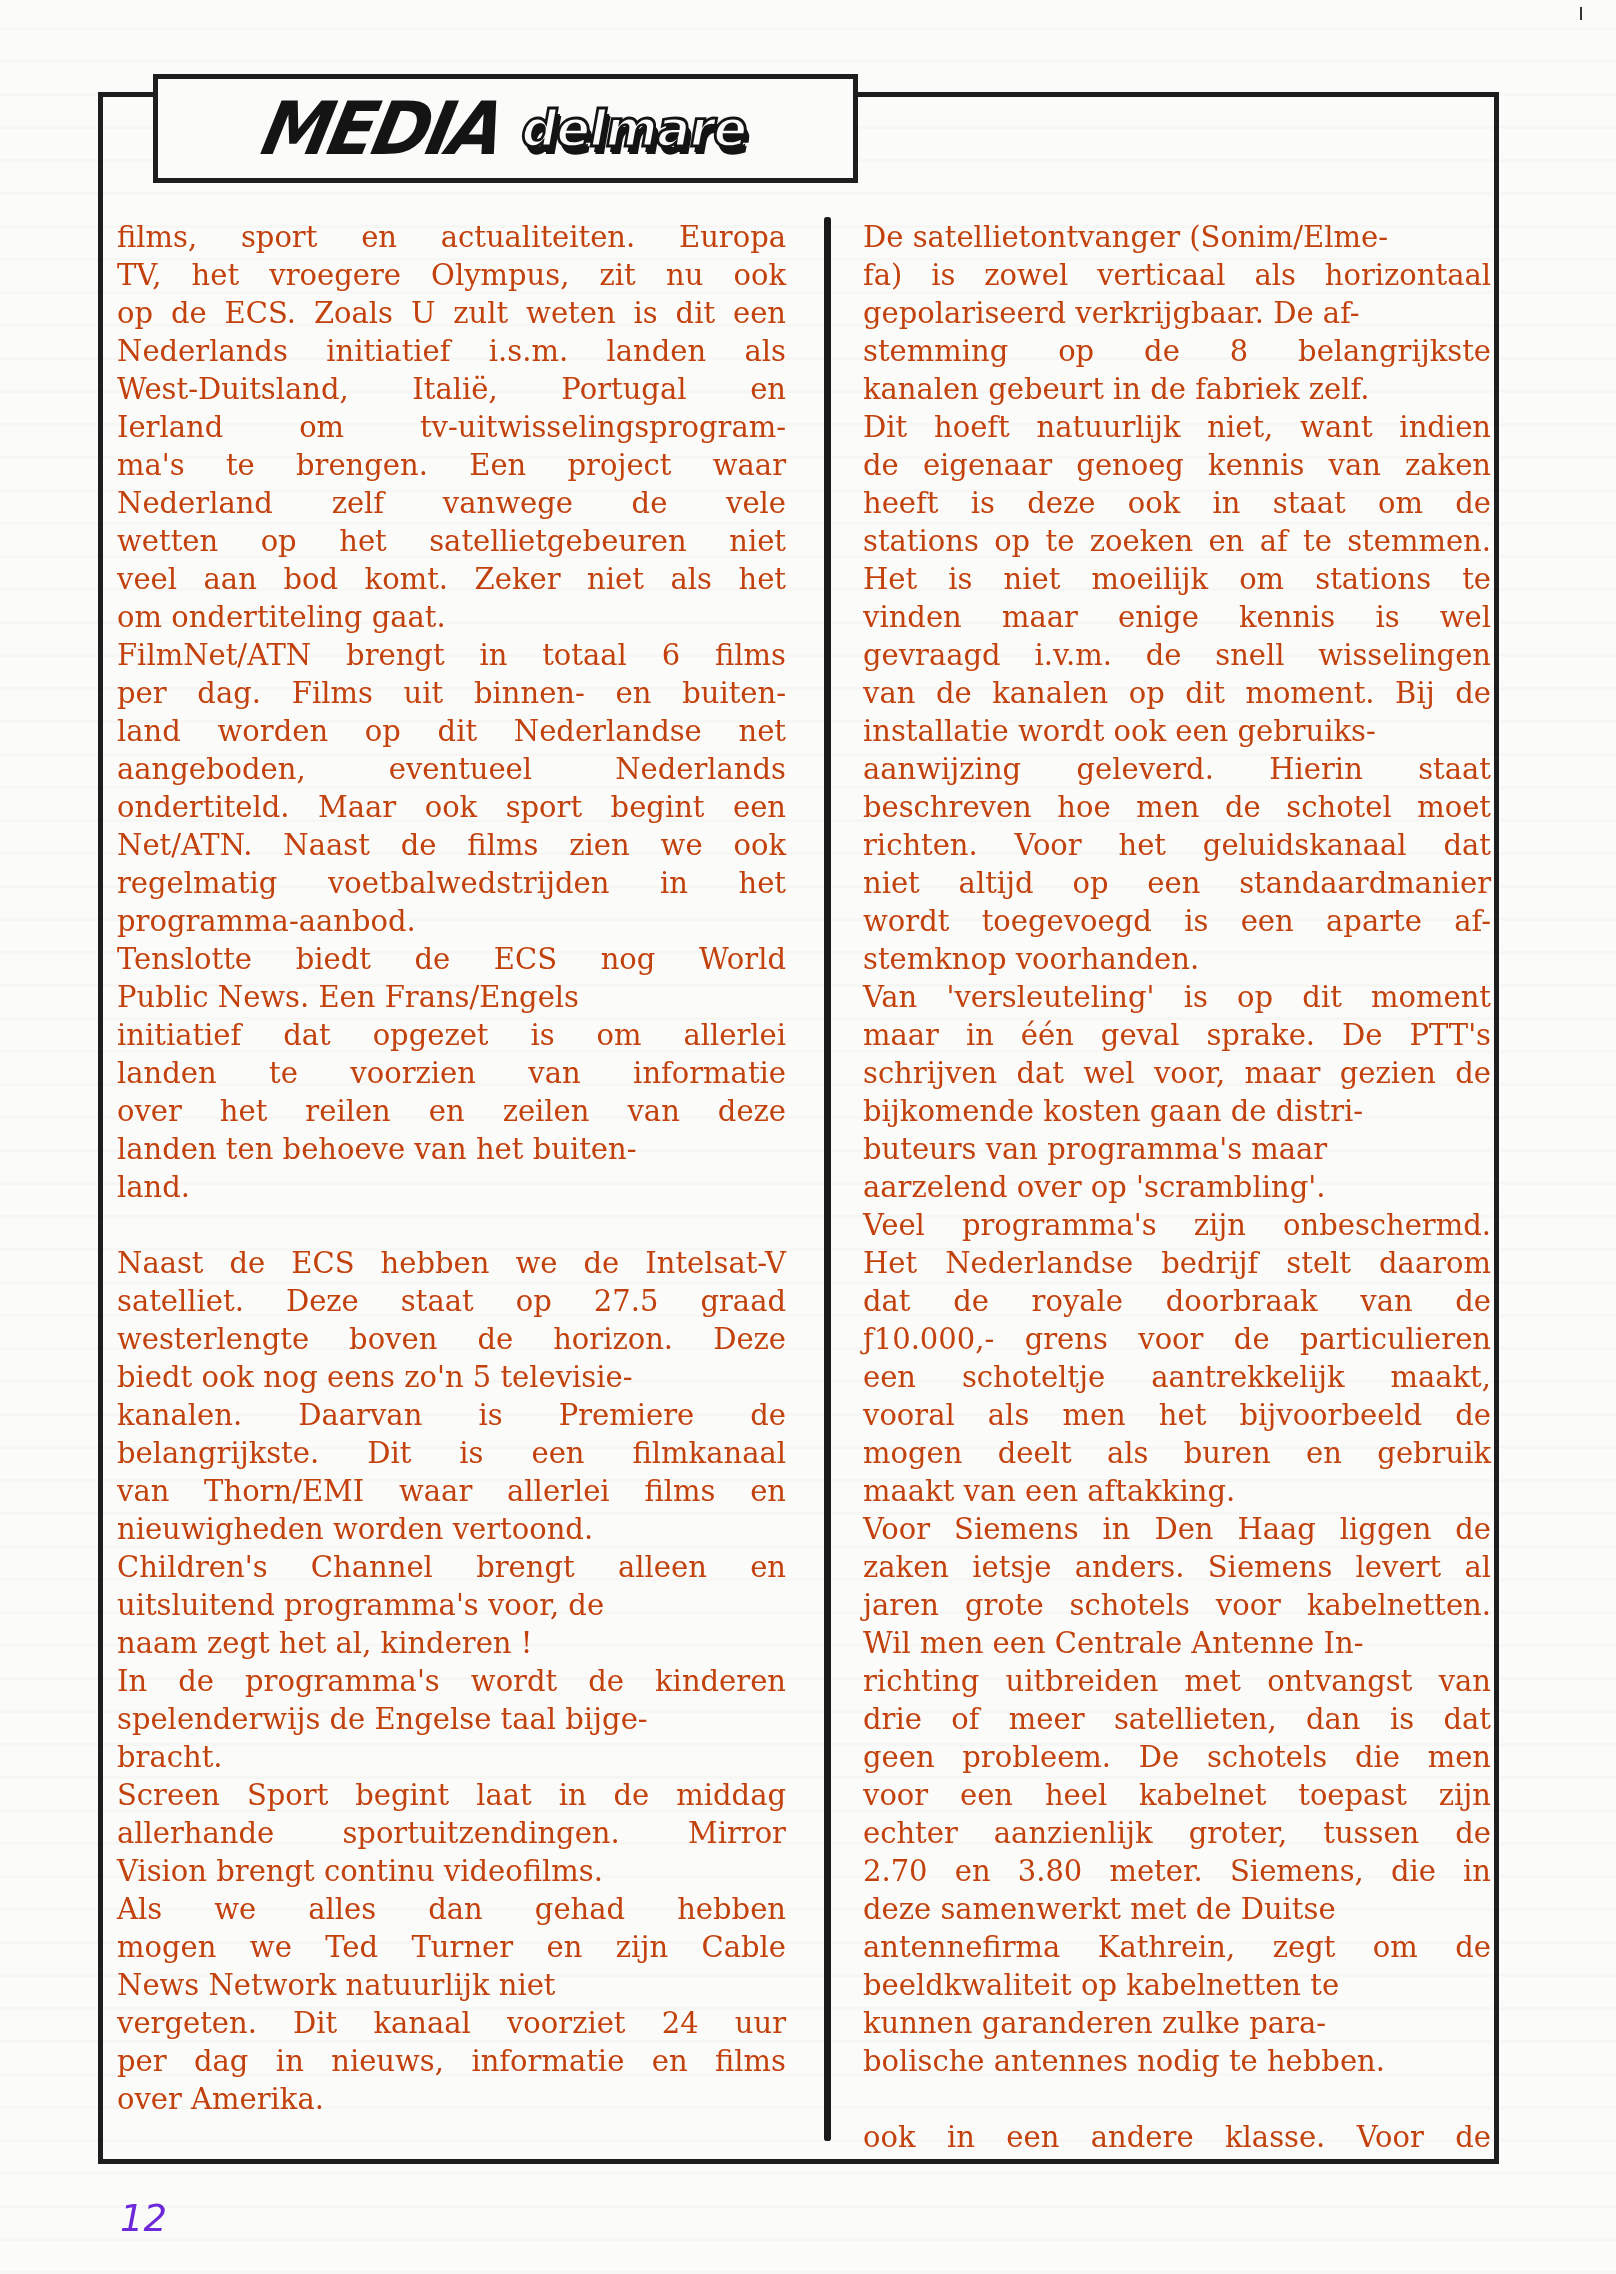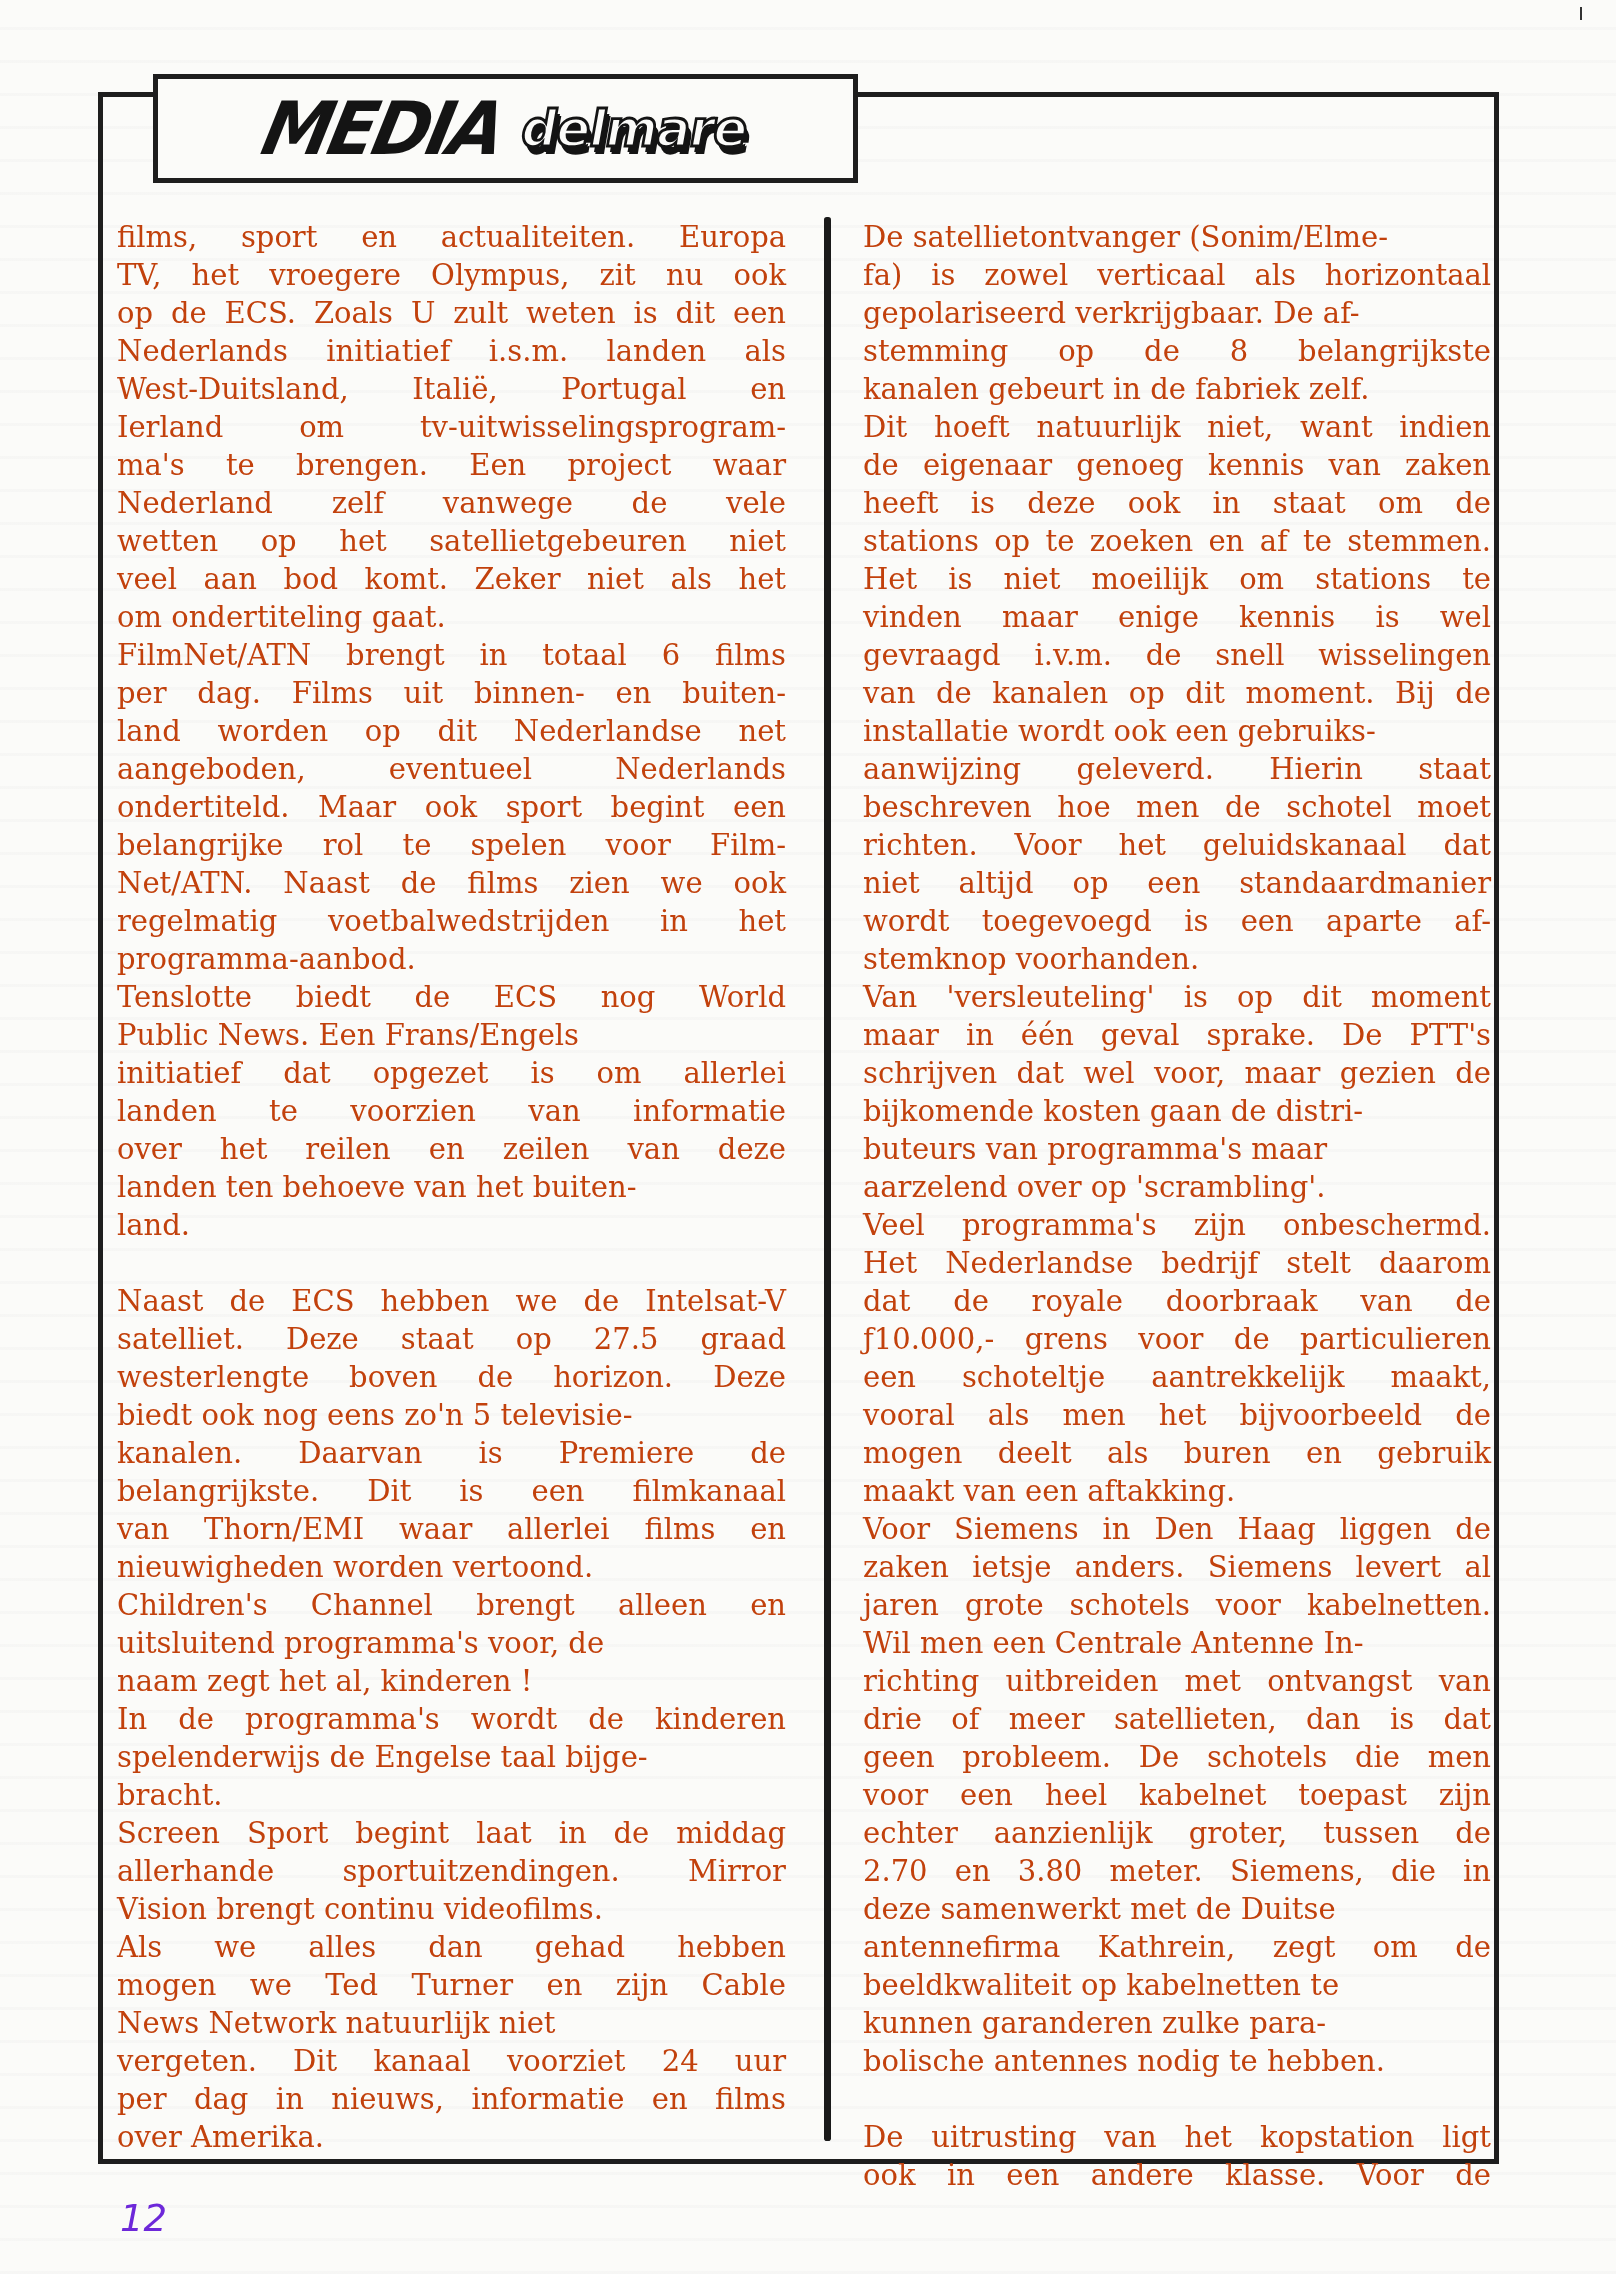--- a/index.html
+++ b/index.html
@@ -116,21 +116,20 @@
     <span class="line">ma's te brengen. Een project waar</span>
     <span class="line">Nederland zelf vanwege de vele</span>
     <span class="line">wetten op het satellietgebeuren niet</span>
     <span class="line">veel aan bod komt. Zeker niet als het</span>
     <span class="line last">om ondertiteling gaat.</span>
     <span class="line">FilmNet/ATN brengt in totaal 6 films</span>
     <span class="line">per dag. Films uit binnen- en buiten-</span>
     <span class="line">land worden op dit Nederlandse net</span>
     <span class="line">aangeboden, eventueel Nederlands</span>
     <span class="line">ondertiteld. Maar ook sport begint een</span>
-    <span class="line">belangrijke rol te spelen voor Film-</span>
     <span class="line">Net/ATN. Naast de films zien we ook</span>
     <span class="line">regelmatig voetbalwedstrijden in het</span>
     <span class="line last">programma-aanbod.</span>
     <span class="line">Tenslotte biedt de ECS nog World</span>
     <span class="line last">Public News. Een Frans/Engels</span>
     <span class="line">initiatief dat opgezet is om allerlei</span>
     <span class="line">landen te voorzien van informatie</span>
     <span class="line">over het reilen en zeilen van deze</span>
     <span class="line last">landen ten behoeve van het buiten-</span>
     <span class="line last">land.</span>
@@ -204,18 +203,17 @@
     <span class="line">geen probleem. De schotels die men</span>
     <span class="line">voor een heel kabelnet toepast zijn</span>
     <span class="line">echter aanzienlijk groter, tussen de</span>
     <span class="line">2.70 en 3.80 meter. Siemens, die in</span>
     <span class="line last">deze samenwerkt met de Duitse</span>
     <span class="line">antennefirma Kathrein, zegt om de</span>
     <span class="line last">beeldkwaliteit op kabelnetten te</span>
     <span class="line last">kunnen garanderen zulke para-</span>
     <span class="line last">bolische antennes nodig te hebben.</span>
     <span class="line last blank"></span>
-    <span class="line">De uitrusting van het kopstation ligt</span>
     <span class="line">ook in een andere klasse. Voor de</span>
   </div>
 
 <div class="page-number">12</div>
 
 
 </body></html>

